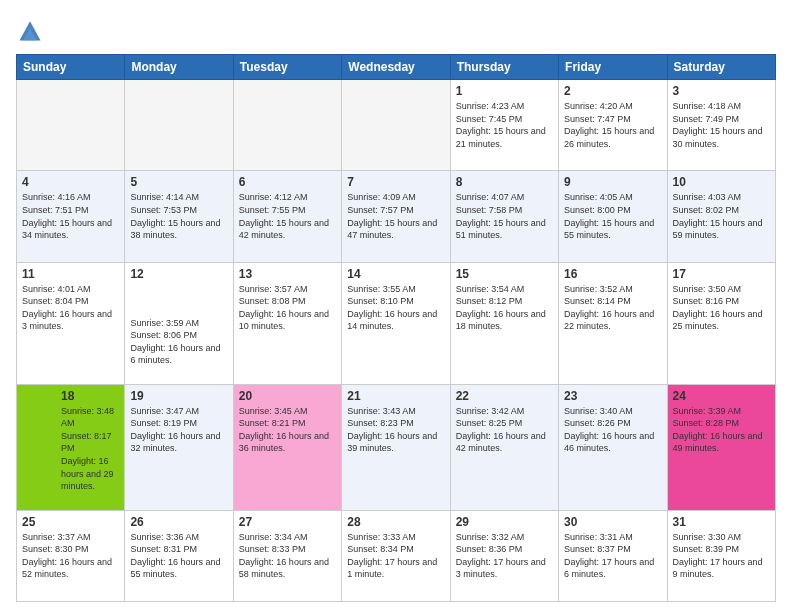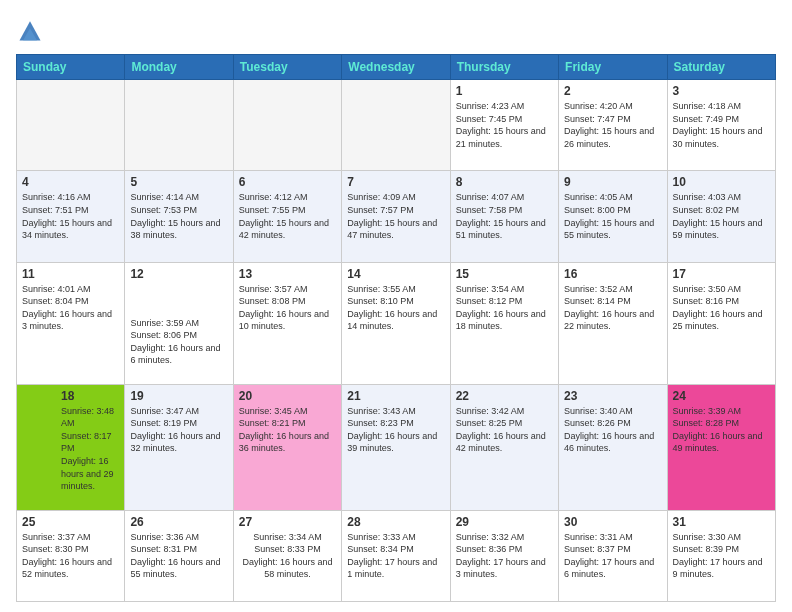--- a/index.html
+++ b/index.html
@@ -61,21 +61,21 @@
     }
     .calendar {
       flex: 1;
       border: 1px solid #ccc;
       border-collapse: collapse;
       width: 100%;
       table-layout: fixed;
     }
     .calendar th {
       background: #2a6db5;
-      color: #5eead4;
+      color: #ffffff;
       text-align: left;
       padding: 5px 6px;
       font-size: 12px;
       font-weight: bold;
       border: 1px solid #1e5a9a;
     }
     .calendar td {
       vertical-align: top;
       border: 1px solid #ccc;
       padding: 4px 5px;
@@ -304,21 +304,21 @@
 Daylight: 16 hours and 52 minutes.</div>
           </td>
           <td style="background: rgb(255, 255, 255);">
             <span class="day-num">26</span>
             <div class="day-info" style="white-space: pre-line;">Sunrise: 3:36 AM
 Sunset: 8:31 PM
 Daylight: 16 hours and 55 minutes.</div>
           </td>
           <td style="background: rgb(255, 255, 255);">
             <span class="day-num">27</span>
-            <div class="day-info" style="white-space: pre-line; text-align: center;">Sunrise: 3:34 AM
+            <div class="day-info" style="white-space: pre-line;">Sunrise: 3:34 AM
 Sunset: 8:33 PM
 Daylight: 16 hours and 58 minutes.</div>
           </td>
           <td style="background: rgb(255, 255, 255);">
             <span class="day-num">28</span>
             <div class="day-info" style="white-space: pre-line;">Sunrise: 3:33 AM
 Sunset: 8:34 PM
 Daylight: 17 hours and 1 minute.</div>
           </td>
           <td style="background: rgb(255, 255, 255);">

